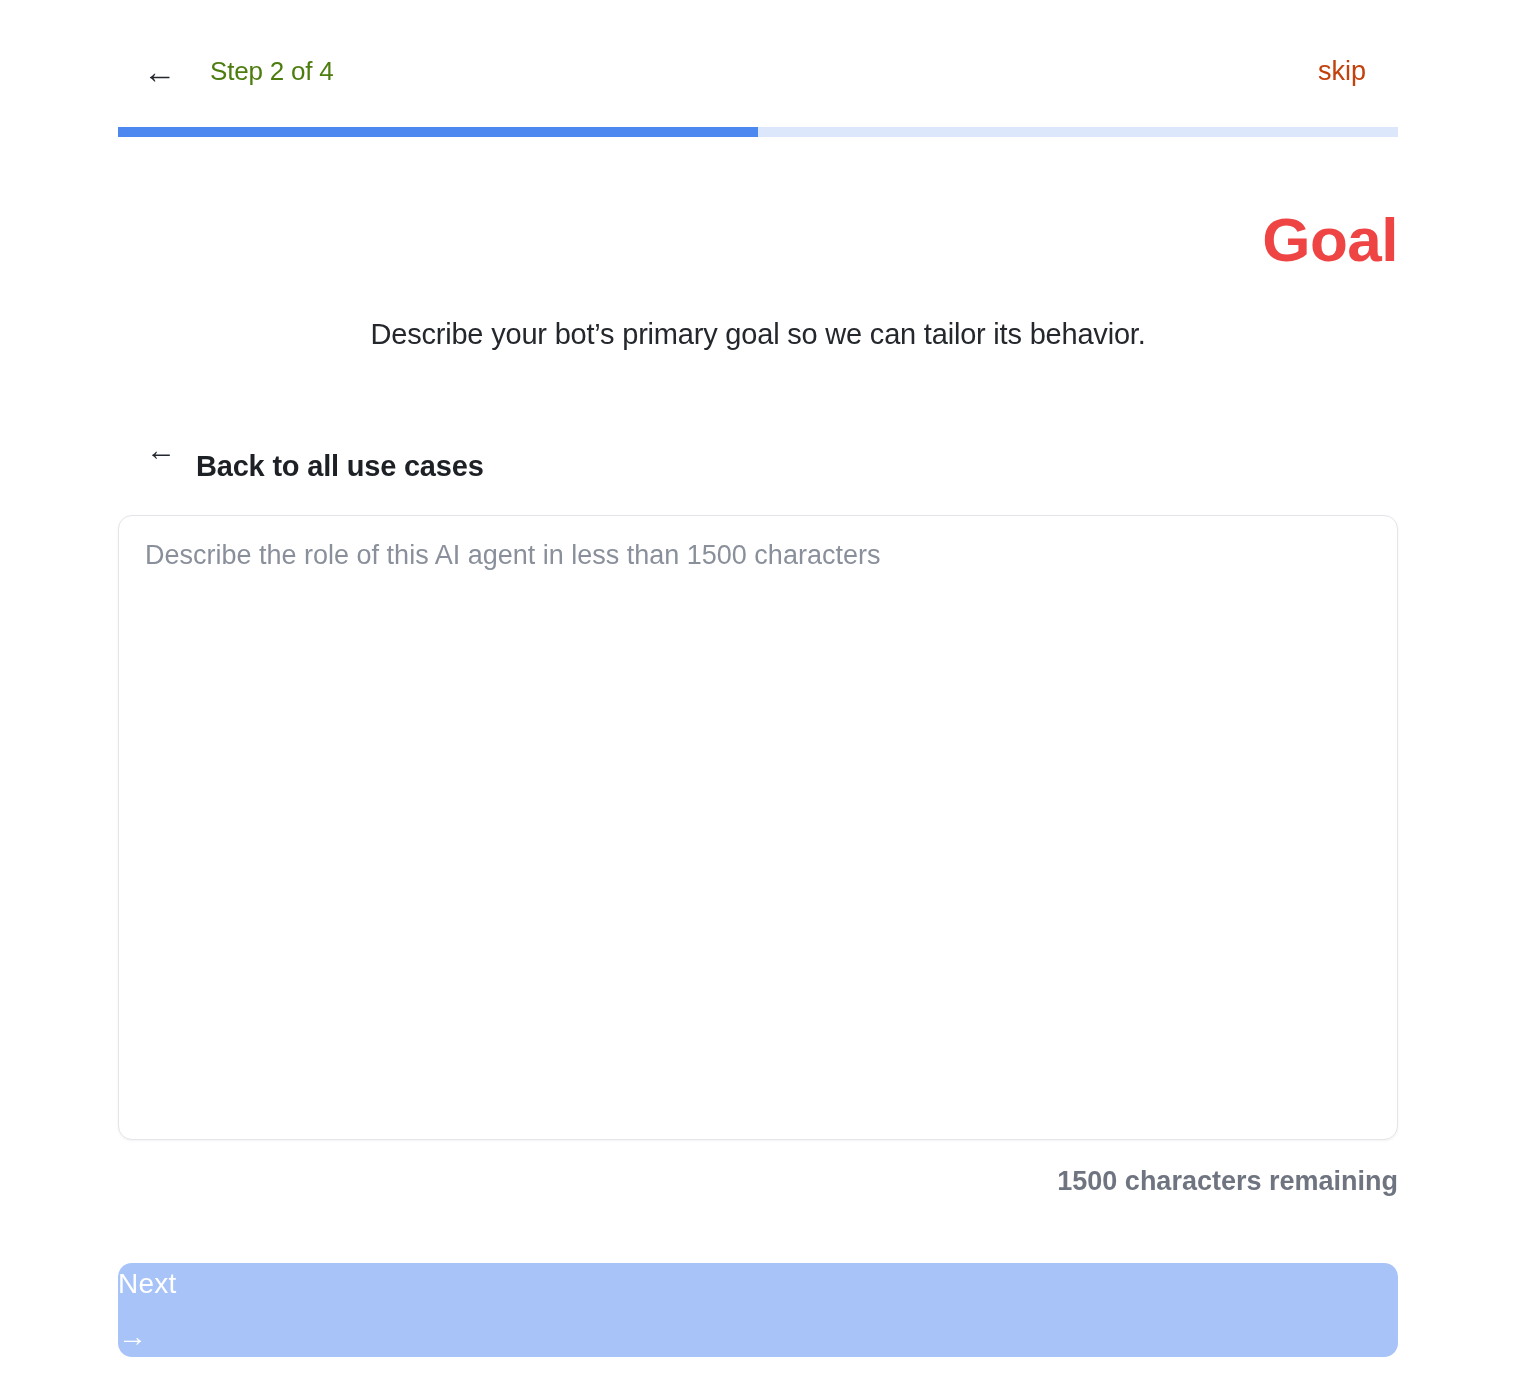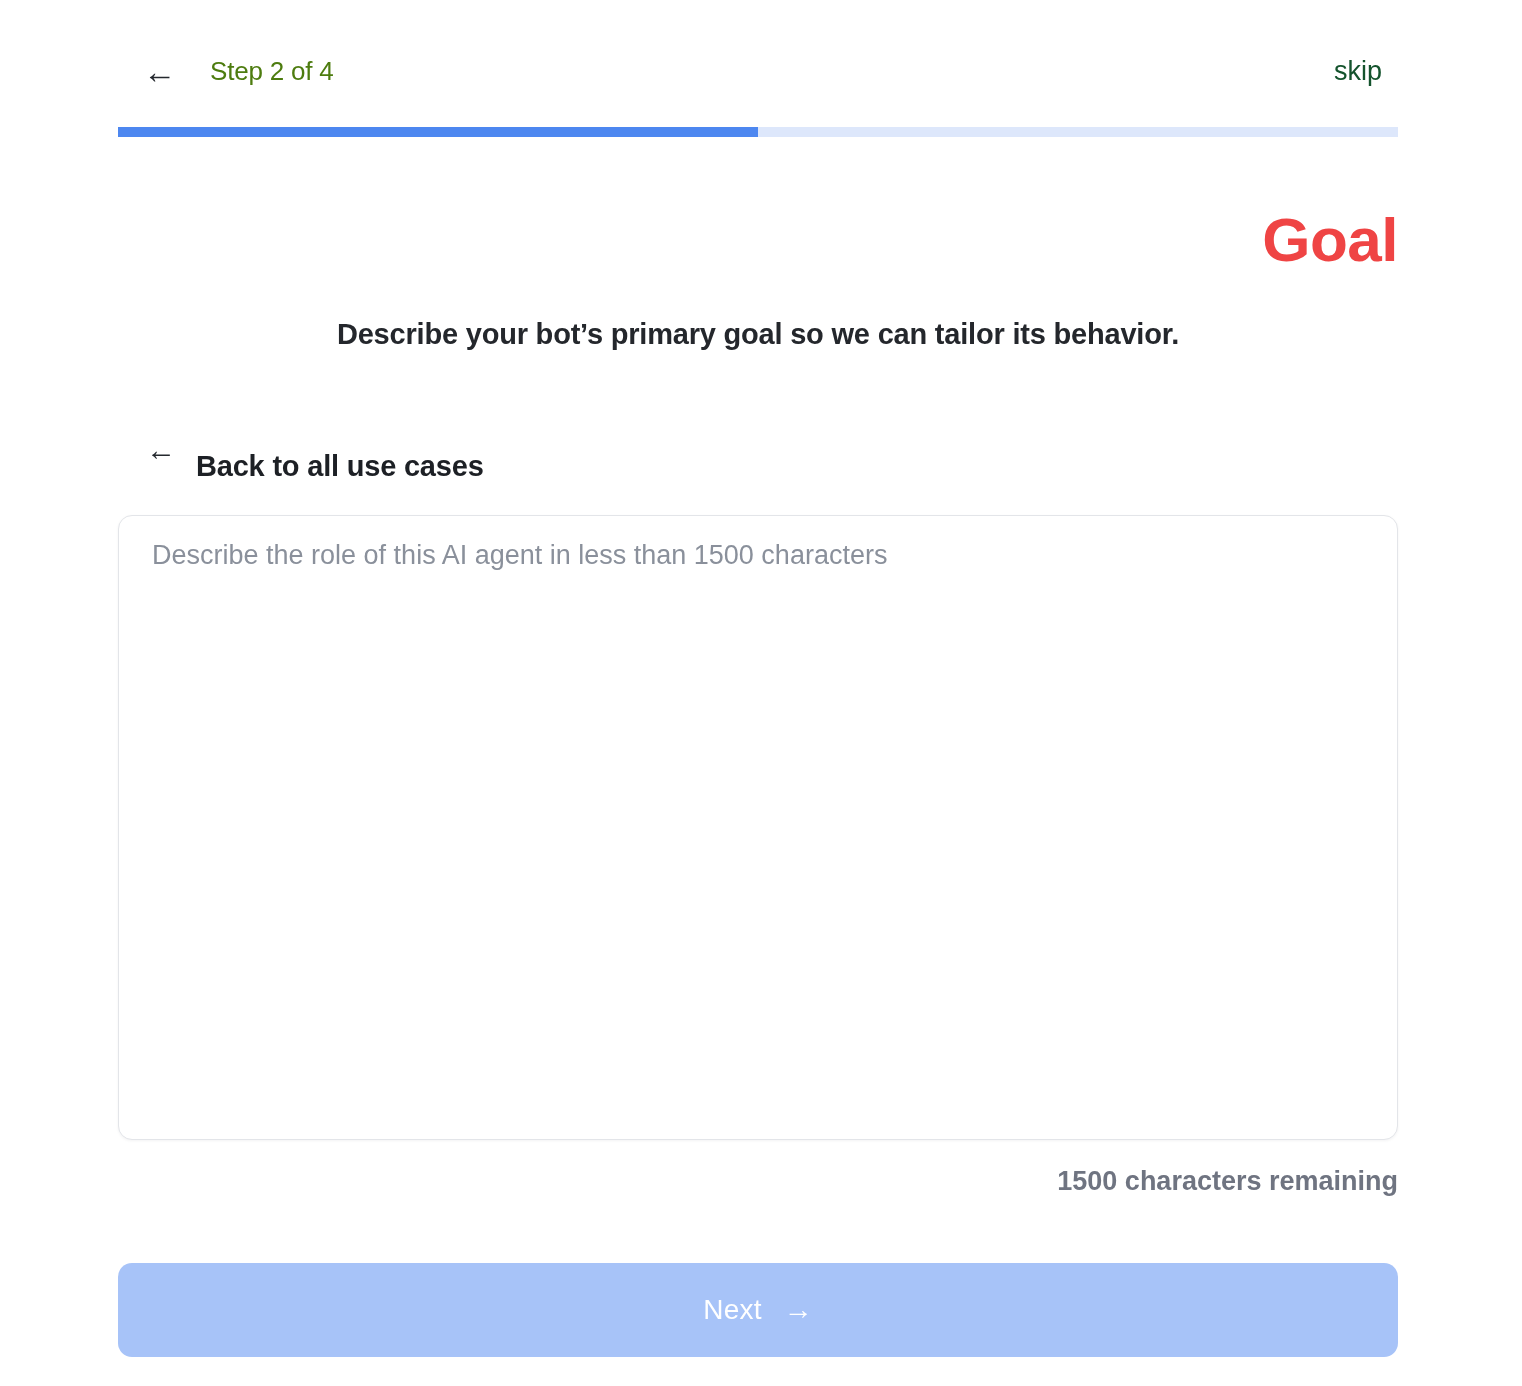--- a/index.html
+++ b/index.html
@@ -36,23 +36,23 @@
     margin-right: 34px;
   }
   .step-label {
     font-size: 26px;
     font-weight: 400;
     letter-spacing: -0.2px;
     color: #4d7c0f;
   }
   .skip-link {
     margin-left: auto;
-    margin-right: 16px;
+    margin-right: 32px;
     font-size: 27px;
-    color: #14532d;
+    color: #c2410c;
     text-decoration: none;
     cursor: pointer;
     text-align: center;
   }
 
   
   .progress-track {
     margin-top: 37px;
     width: 100%;
     height: 10px;
@@ -73,21 +73,21 @@
     font-size: 62px;
     font-weight: 700;
     letter-spacing: -0.5px;
     color: #ef4444;
     line-height: 1;
   }
   .subtitle {
     margin-top: 46px;
     text-align: center;
     font-size: 29px;
-    font-weight: 700;
+    font-weight: 400;
     letter-spacing: -0.2px;
     color: #24272c;
     line-height: 1.2;
   }
 
   
   .back-link {
     margin-top: 66px;
     display: inline-flex;
     align-items: center;
@@ -110,21 +110,21 @@
   }
 
   
   .goal-textarea {
     display: block;
     margin-top: 32px;
     width: 100%;
     height: 625px;
     border: 1px solid #e3e5e9;
     border-radius: 14px;
-    padding: 24px 33px;
+    padding: 24px 26px;
     font-family: "Liberation Sans", "DejaVu Sans", sans-serif;
     font-size: 27px;
     color: #1f2329;
     resize: none;
     outline: none;
     box-shadow: 0 1px 3px rgba(16, 24, 40, 0.05);
   }
   .goal-textarea::placeholder {
     color: #8a909b;
     opacity: 1;
@@ -142,24 +142,25 @@
   
   .next-btn {
     margin-top: 66px;
     width: 100%;
     height: 94px;
     background: #a7c3f8;
     border: none;
     border-radius: 14px;
     color: #ffffff;
     display: flex;
-    align-items: center;
+    align-items: flex-start;
     justify-content: center;
     gap: 22px;
     cursor: pointer;
+    flex-direction: column;
   }
   .next-btn .btn-label {
     font-size: 28px;
     letter-spacing: 0.2px;
   }
   .next-btn .btn-arrow {
     font-size: 29px;
     line-height: 1;
   }
 </style>

